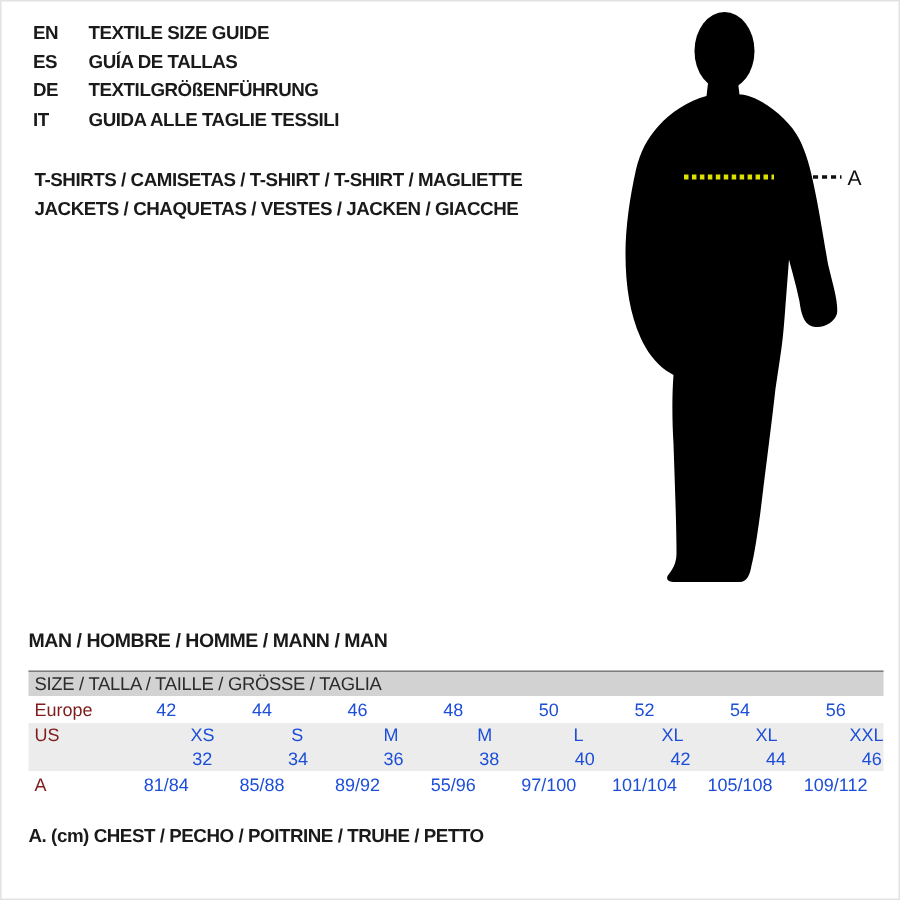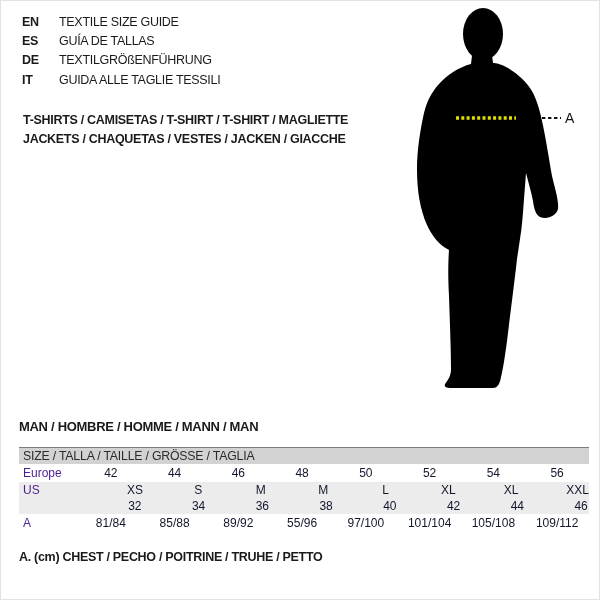--- a/index.html
+++ b/index.html
@@ -9,21 +9,21 @@
     position: relative; width: 600px; height: 600px;
     background: #fff; border: 1px solid #e2e2e2; overflow: hidden;
   }
 
   
   .lang-block { position: absolute; left: 21px; top: 12px; }
   .lang-row { display: flex; line-height: 19.2px; }
   .lang-code {
     width: 37px; font-weight: 700; font-size: 12.5px; letter-spacing: -0.3px;
   }
-  .lang-label { font-weight: 400; font-size: 12.5px; letter-spacing: -0.3px; }
+  .lang-label { font-weight: 700; font-size: 12.5px; letter-spacing: -0.3px; }
 
   
   .cat-block { position: absolute; left: 22px; top: 110px; }
   .cat-line { font-weight: 700; font-size: 12.5px; letter-spacing: -0.3px; line-height: 19.2px; }
 
   
   .figure-wrap { position: absolute; left: 400px; top: 0; width: 200px; height: 400px; }
   .figure-wrap svg { display: block; }
   .measure-a-text { font-family: "Liberation Sans", sans-serif; font-size: 14px; font-weight: 500; fill: #111; }
 
@@ -34,22 +34,22 @@
   }
 
   
   .size-table { position: absolute; left: 18px; top: 446px; width: 570px; font-size: 12px; }
   .size-table .thead {
     background: #d2d2d2; border-top: 1px solid #7d7d7d;
     height: 17px; line-height: 16px; padding-left: 4px;
     color: #2b2b2b; letter-spacing: -0.2px; font-size: 12.3px;
   }
   .trow { display: grid; grid-template-columns: 60px repeat(8, 1fr); align-items: center; }
-  .trow .rlabel { text-align: left; padding-left: 4px; color: #4c1d95; }
-  .trow .cell { text-align: center; color: #0f172a; }
+  .trow .rlabel { text-align: left; padding-left: 4px; color: #7f1d1d; }
+  .trow .cell { text-align: center; color: #1d4ed8; }
   .row-europe { height: 18px; background: #fff; }
   .row-band { height: 16px; background: #ececec; gap: 48px; }
   .row-a { height: 17px; background: #fff; }
 
   
   .footnote {
     position: absolute; left: 18px; top: 549px;
     font-weight: 700; font-size: 12.5px; letter-spacing: -0.3px;
   }
 </style>

